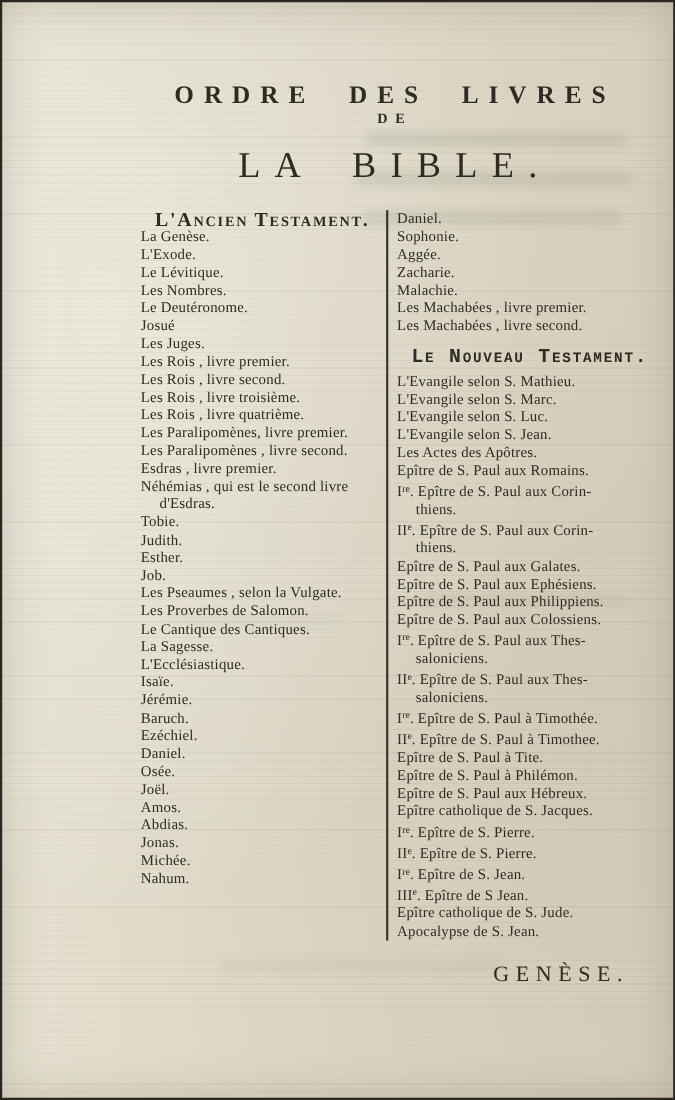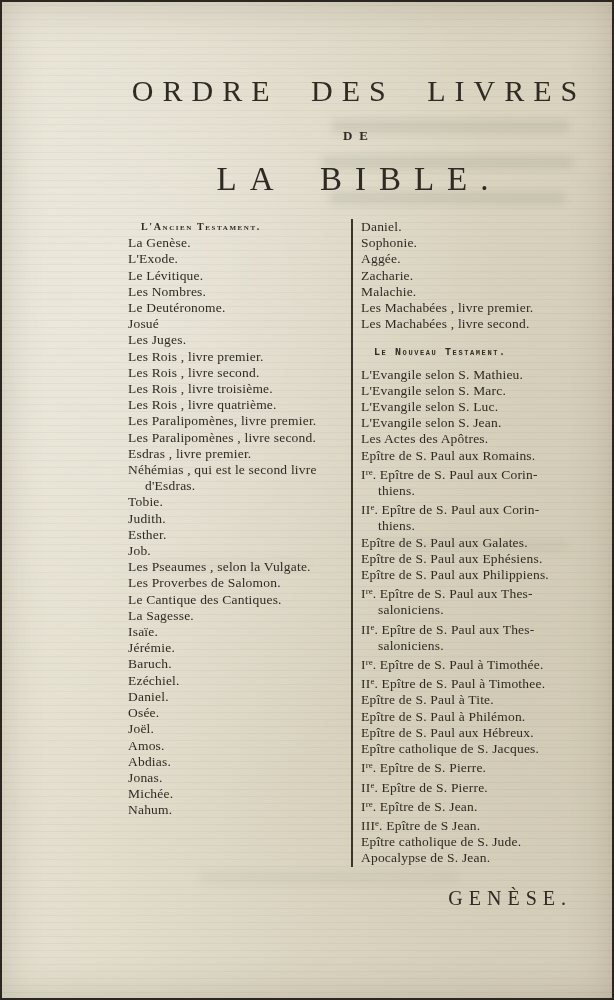--- a/index.html
+++ b/index.html
@@ -16,29 +16,29 @@
     overflow:hidden;
   }
   .grain{
     position:absolute;inset:0;pointer-events:none;
     background:repeating-linear-gradient(0deg, rgba(110,100,80,0.05) 0 1px, rgba(255,255,255,0.03) 1px 4px, rgba(110,100,80,0.0) 4px 7px);
     mix-blend-mode:multiply;
   }
   .bleed{position:absolute;background:rgba(118,124,104,0.16);filter:blur(4px);border-radius:5px;pointer-events:none;}
   .page-inner{position:relative;margin:0 24px 0 128px;}
   .title-block{padding-top:74px;text-align:center;}
-  .title-line1{font-size:30px;letter-spacing:9px;word-spacing:16px;white-space:nowrap;}
-  .title-line2{margin-top:20px;font-size:13px;font-weight:bold;letter-spacing:7px;}
+  .title-line1{font-size:23px;letter-spacing:9px;word-spacing:16px;white-space:nowrap;font-weight:bold;}
+  .title-line2{font-size:13px;font-weight:bold;letter-spacing:7px;}
   .title-line3{margin-top:17px;font-size:33px;letter-spacing:13px;word-spacing:14px;white-space:nowrap;}
   .columns{display:flex;margin-top:21px;font-size:13.5px;line-height:16.2px;letter-spacing:0.2px;}
   .col-left{width:223px;flex:none;}
   .col-right{flex:1;border-left:2px solid #3a352b;padding-left:8px;}
   .line{white-space:nowrap;}
   .line.indent{padding-left:17px;}
-  .line.heading{font-variant:small-caps;font-weight:bold;letter-spacing:1.6px;padding-left:13px;font-size:10px;}
+  .line.heading{font-variant:small-caps;font-weight:bold;letter-spacing:1.6px;padding-left:13px;font-size:18px;}
   .line.gap{margin-top:13px;margin-bottom:5px;font-family:Liberation Mono, monospace;}
   .line .sup{font-size:9px;vertical-align:4px;letter-spacing:0;}
   .catchword{text-align:right;margin-top:20px;padding-right:18px;font-size:20px;letter-spacing:6px;}
 </style>
 </head>
 <body>
 
 <div class="page">
   <div class="grain"></div>
 
@@ -77,20 +77,21 @@
           <div class="line">Néhémias , qui est le second livre</div>
           <div class="line indent">d'Esdras.</div>
           <div class="line">Tobie.</div>
           <div class="line">Judith.</div>
           <div class="line">Esther.</div>
           <div class="line">Job.</div>
           <div class="line">Les Pseaumes , selon la Vulgate.</div>
           <div class="line">Les Proverbes de Salomon.</div>
           <div class="line">Le Cantique des Cantiques.</div>
           <div class="line">La Sagesse.</div>
+          <div class="line">L'Ecclésiastique.</div>
           <div class="line">Isaïe.</div>
           <div class="line">Jérémie.</div>
           <div class="line">Baruch.</div>
           <div class="line">Ezéchiel.</div>
           <div class="line">Daniel.</div>
           <div class="line">Osée.</div>
           <div class="line">Joël.</div>
           <div class="line">Amos.</div>
           <div class="line">Abdias.</div>
           <div class="line">Jonas.</div>
@@ -112,20 +113,21 @@
           <div class="line">L'Evangile selon S. Jean.</div>
           <div class="line">Les Actes des Apôtres.</div>
           <div class="line">Epître de S. Paul aux Romains.</div>
           <div class="line"><span>I</span><span class="sup">re</span><span>. Epître de S. Paul aux Corin-</span></div>
           <div class="line indent">thiens.</div>
           <div class="line"><span>II</span><span class="sup">e</span><span>. Epître de S. Paul aux Corin-</span></div>
           <div class="line indent">thiens.</div>
           <div class="line">Epître de S. Paul aux Galates.</div>
           <div class="line">Epître de S. Paul aux Ephésiens.</div>
           <div class="line">Epître de S. Paul aux Philippiens.</div>
+          <div class="line">Epître de S. Paul aux Colossiens.</div>
           <div class="line"><span>I</span><span class="sup">re</span><span>. Epître de S. Paul aux Thes-</span></div>
           <div class="line indent">saloniciens.</div>
           <div class="line"><span>II</span><span class="sup">e</span><span>. Epître de S. Paul aux Thes-</span></div>
           <div class="line indent">saloniciens.</div>
           <div class="line"><span>I</span><span class="sup">re</span><span>. Epître de S. Paul à Timothée.</span></div>
           <div class="line"><span>II</span><span class="sup">e</span><span>. Epître de S. Paul à Timothee.</span></div>
           <div class="line">Epître de S. Paul à Tite.</div>
           <div class="line">Epître de S. Paul à Philémon.</div>
           <div class="line">Epître de S. Paul aux Hébreux.</div>
           <div class="line">Epître catholique de S. Jacques.</div>

